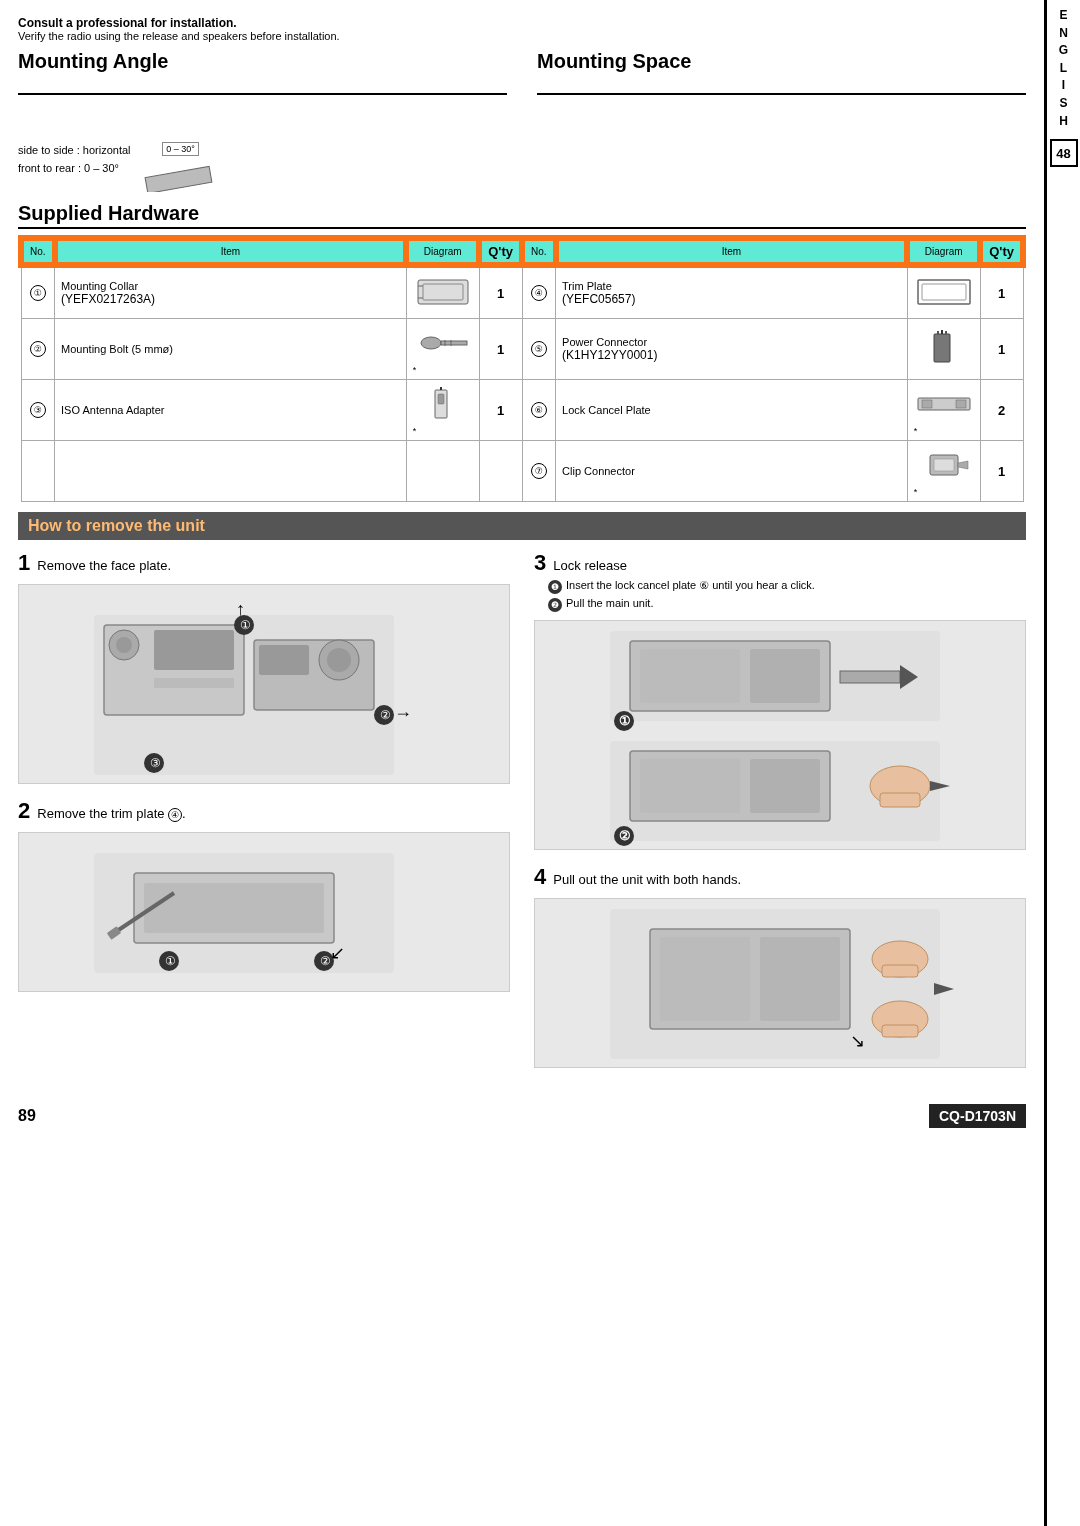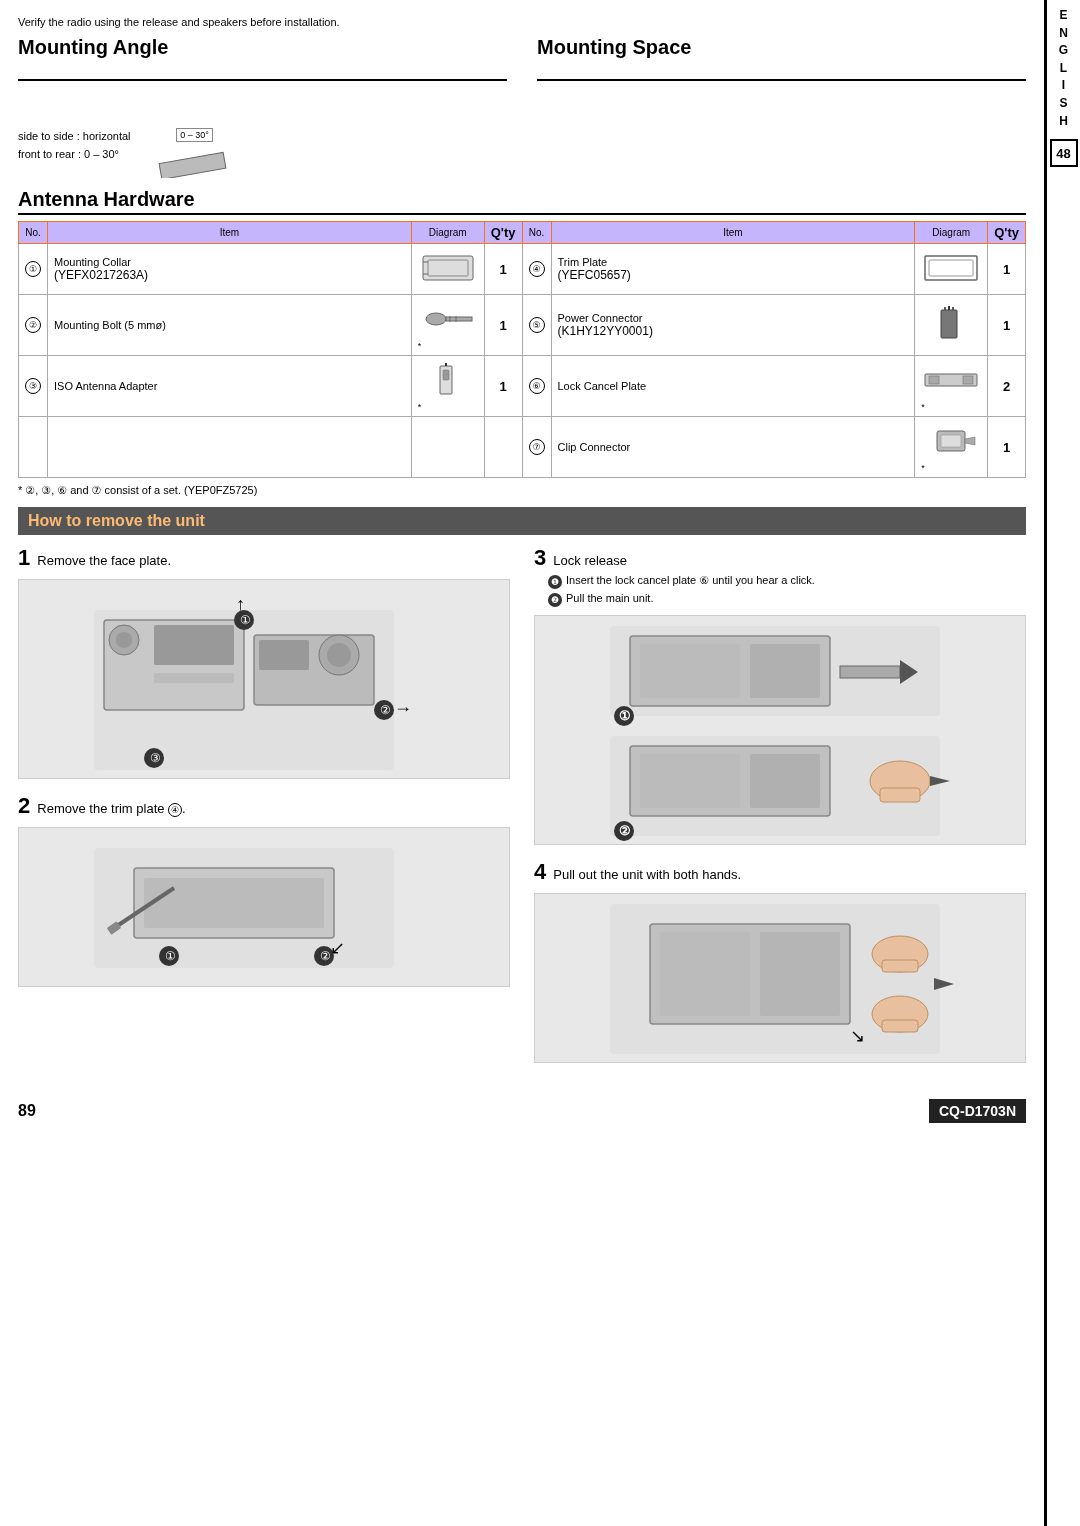--- a/index.html
+++ b/index.html
@@ -91,21 +91,21 @@
       font-size: 20px;
       font-weight: bold;
       margin-bottom: 6px;
       border-bottom: 2px solid #000;
       padding-bottom: 20px;
     }
 
     .mounting-angle-content {
       display: flex;
       align-items: flex-start;
-      gap: 24px;
+      gap: 10px;
       margin-top: 47px;
     }
     .mounting-angle-text {
       font-size: 11px;
       line-height: 1.6;
     }
     .angle-diagram {
       display: flex;
       flex-direction: column;
       align-items: center;
@@ -124,22 +124,22 @@
       padding-bottom: 2px;
     }
 
     
     .hardware-table {
       width: 100%;
       border-collapse: collapse;
       font-size: 11px;
     }
     .hardware-table th {
-      background: #c4b5fd;
-      border: 1px solid #f97316;
+      background: #5eead4;
+      border: 6px solid #f97316;
       padding: 3px 6px;
       font-weight: normal;
       text-align: center;
       font-size: 10px;
     }
     .hardware-table td {
       border: 1px solid #aaa;
       padding: 4px 6px;
       vertical-align: middle;
     }
@@ -293,20 +293,21 @@
       display: inline-block;
     }
   </style>
 </head>
 <body>
 
 <div class="page-container">
   <div class="main-content">
 
     <div class="consult-note">
+      <div class="bold-line">Consult a professional for installation.</div>
       <div class="normal-line">Verify the radio using the release and speakers before installation.</div>
     </div>
 
     <div class="top-sections">
 
       <div class="section-mounting-angle">
         <div class="section-title">Mounting Angle</div>
         <div class="mounting-angle-content">
           <div class="mounting-angle-text">
             <div>side to side  :  horizontal</div>
@@ -320,21 +321,21 @@
           </div>
         </div>
       </div>
 
       <div class="section-mounting-space">
         <div class="section-title">Mounting Space</div>
       </div>
     </div>
 
     <div class="supplied-hardware">
-      <div class="supplied-title">Antenna Hardware</div>
+      <div class="supplied-title">Supplied Hardware</div>
 
       <table class="hardware-table">
         <thead>
           <tr>
             <th class="num-col">No.</th>
             <th class="item-col">Item</th>
             <th class="diag-col">Diagram</th>
             <th class="qty-col">Q'ty</th>
             <th class="num-col">No.</th>
             <th class="item-col">Item</th>
@@ -448,21 +449,20 @@
                 <rect x="20" y="14" width="20" height="12" fill="#ddd" stroke="#888" stroke-width="0.5" rx="1"></rect>
                 <polygon points="44,18 54,16 54,24 44,22" fill="#aaa" stroke="#666" stroke-width="0.5"></polygon>
               </svg>
               <div style="font-size:9px;text-align:left;">*</div>
             </td>
             <td class="qty-col">1</td>
           </tr>
         </tbody>
       </table>
 
-      <div class="footnote">* ②, ③, ⑥ and ⑦ consist of a set. (YEP0FZ5725)</div>
     </div>
 
     <div class="how-to-remove">
       <div class="how-to-banner">How to remove the unit</div>
 
       <div class="removal-steps">
 
         <div class="removal-left">
 
           <div class="step-block">

